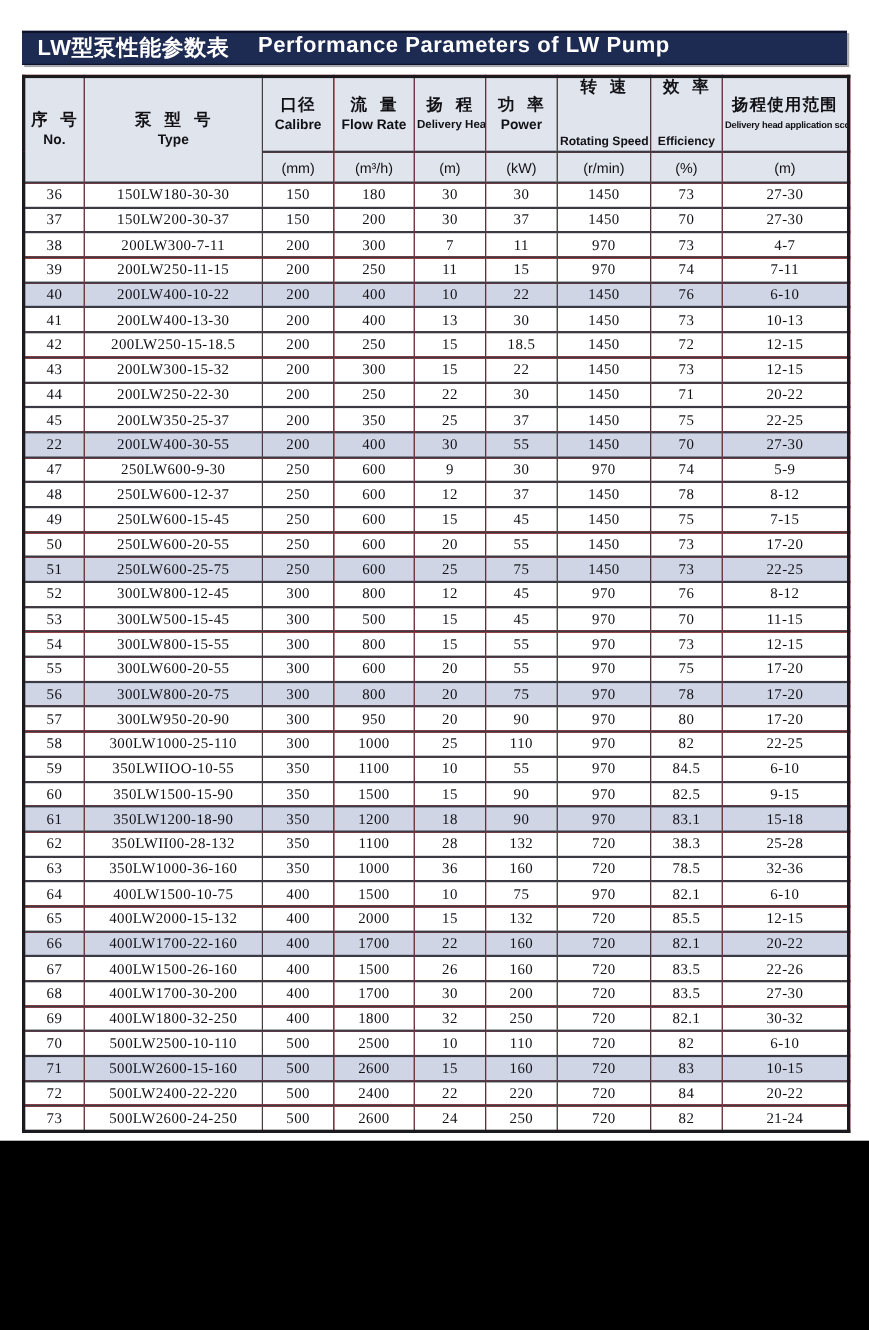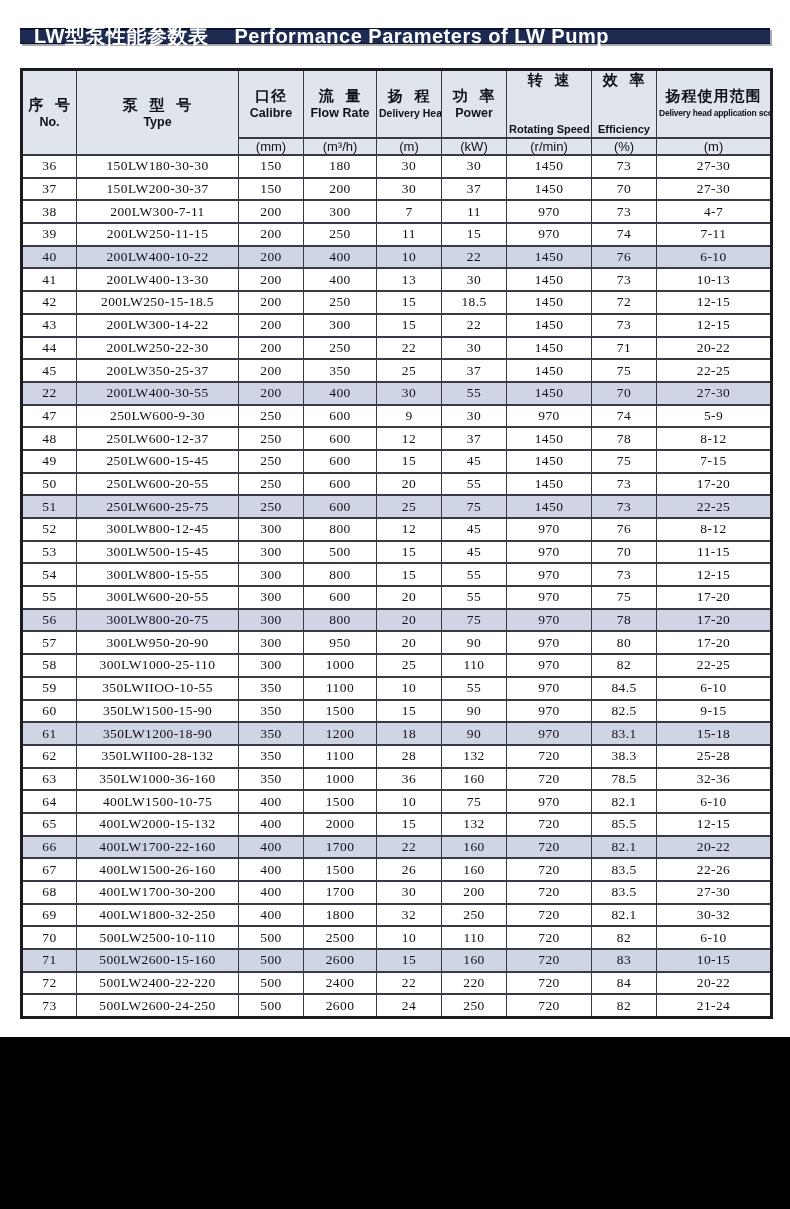--- a/index.html
+++ b/index.html
@@ -7,26 +7,26 @@
     width:790px;height:1209px;
     background:#ffffff;
     font-family:"Liberation Serif", serif;
     position:relative;
     overflow:hidden;
   }
   .page{position:absolute;inset:0;background:#ffffff;}
 
   
   .title-bar{
-    position:absolute;top:28px;left:20px;width:750px;height:16px;
+    position:absolute;top:28px;left:20px;width:750px;height:31px;
     background:#1d2a52;
     border-top:2px solid #0b1128;
     border-bottom:1px solid #0b1128;
     box-shadow:2px 2px 0 rgba(10,10,20,0.35);
-    display:flex;align-items:center;
+    display:flex;align-items:flex-start;
     box-sizing:border-box;
     padding-left:14px;
   }
   .title-bar span{
     color:#ffffff;
     font-family:"Liberation Sans", sans-serif;
     font-weight:bold;
     font-size:20px;
     letter-spacing:0.5px;
     white-space:nowrap;
@@ -52,21 +52,21 @@
     box-sizing:border-box;
     overflow:hidden;
     white-space:nowrap;
     color:#111116;
   }
   .pump-table thead th, .pump-table thead td{
     background:#e0e4ec;
   }
   .pump-table thead tr.head-main th{height:44px;}
   .pump-table thead tr.head-unit td{
-    height:17px;
+    height:28px;
     font-family:"Liberation Sans", sans-serif;
     font-size:13px;
   }
   .cn{
     font-family:"Liberation Serif", serif;
     font-size:15px;
     word-spacing:6px;
     letter-spacing:1px;
     line-height:19px;
   }
@@ -238,21 +238,21 @@
           <td>200</td>
           <td>250</td>
           <td>15</td>
           <td>18.5</td>
           <td>1450</td>
           <td>72</td>
           <td>12-15</td>
         </tr>
         <tr>
           <td>43</td>
-          <td>200LW300-14-22</td>
+          <td>200LW300-15-32</td>
           <td>200</td>
           <td>300</td>
           <td>15</td>
           <td>22</td>
           <td>1450</td>
           <td>73</td>
           <td>12-15</td>
         </tr>
         <tr>
           <td>44</td>

